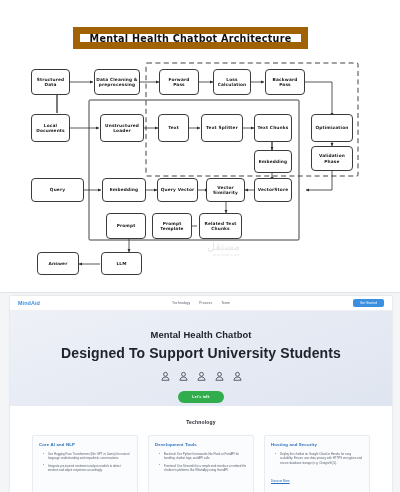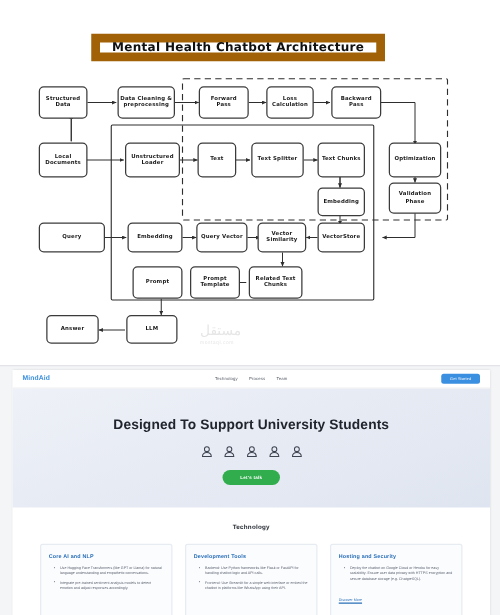--- a/index.html
+++ b/index.html
@@ -53,22 +53,22 @@
     justify-content: center;
     font-family: "DejaVu Sans", sans-serif;
     font-weight: 700;
     font-size: 9.6px;
     letter-spacing: 0.25px;
     color: #111;
     z-index: 3;
   }
   #watermark {
     position: absolute;
-    left: 160px; top: 260px;
-    width: 80px; text-align: left;
+    left: 160px; top: 241px;
+    width: 80px; text-align: right;
     color: #e6e6e6;
     font-size: 11px;
     font-weight: 400;
     line-height: 1.05;
     z-index: 2;
     user-select: none;
   }
   #watermark .wm-sub { font-size: 4px; letter-spacing: .4px; }
 
   
@@ -124,21 +124,21 @@
     display: flex;
     flex-direction: column;
     align-items: center;
     padding-top: 18px;
   }
   #hero-title {
     font-size: 9.4px; font-weight: 700; color: #20242c; letter-spacing: .1px;
   }
   #hero-subtitle {
     margin-top: 5px;
-    font-size: 11px; font-weight: 700; color: #20242c; letter-spacing: .1px;
+    font-size: 14px; font-weight: 700; color: #20242c; letter-spacing: .1px;
   }
   #avatar-row {
     margin-top: 9px;
     display: flex; gap: 5px; align-items: center;
   }
   #avatar-row svg { display: block; }
   #hero-cta {
     margin-top: 8px;
     background: #32ad4e;
     color: #ffffff;
@@ -384,20 +384,21 @@
         <div id="brand">MindAid</div>
         <div id="nav-links">
           <span class="nav-link">Technology</span>
           <span class="nav-link">Process</span>
           <span class="nav-link">Team</span>
         </div>
         <div id="nav-cta">Get Started</div>
       </div>
 
       <div id="hero">
+        <div id="hero-title">Mental Health Chatbot</div>
         <div id="hero-subtitle">Designed To Support University Students</div>
 
         <div id="avatar-row">
           <svg width="13" height="13" viewBox="0 0 24 24">
             <circle cx="12" cy="8" r="3.6" fill="none" stroke="#3d4350" stroke-width="1.5"></circle>
             <path d="M5.5 19c0-3.6 2.9-6 6.5-6s6.5 2.4 6.5 6z" fill="none" stroke="#3d4350" stroke-width="1.5"></path>
           </svg>
           <svg width="13" height="13" viewBox="0 0 24 24">
             <circle cx="12" cy="8" r="3.6" fill="none" stroke="#3d4350" stroke-width="1.5"></circle>
             <path d="M5.5 19c0-3.6 2.9-6 6.5-6s6.5 2.4 6.5 6z" fill="none" stroke="#3d4350" stroke-width="1.5"></path>

